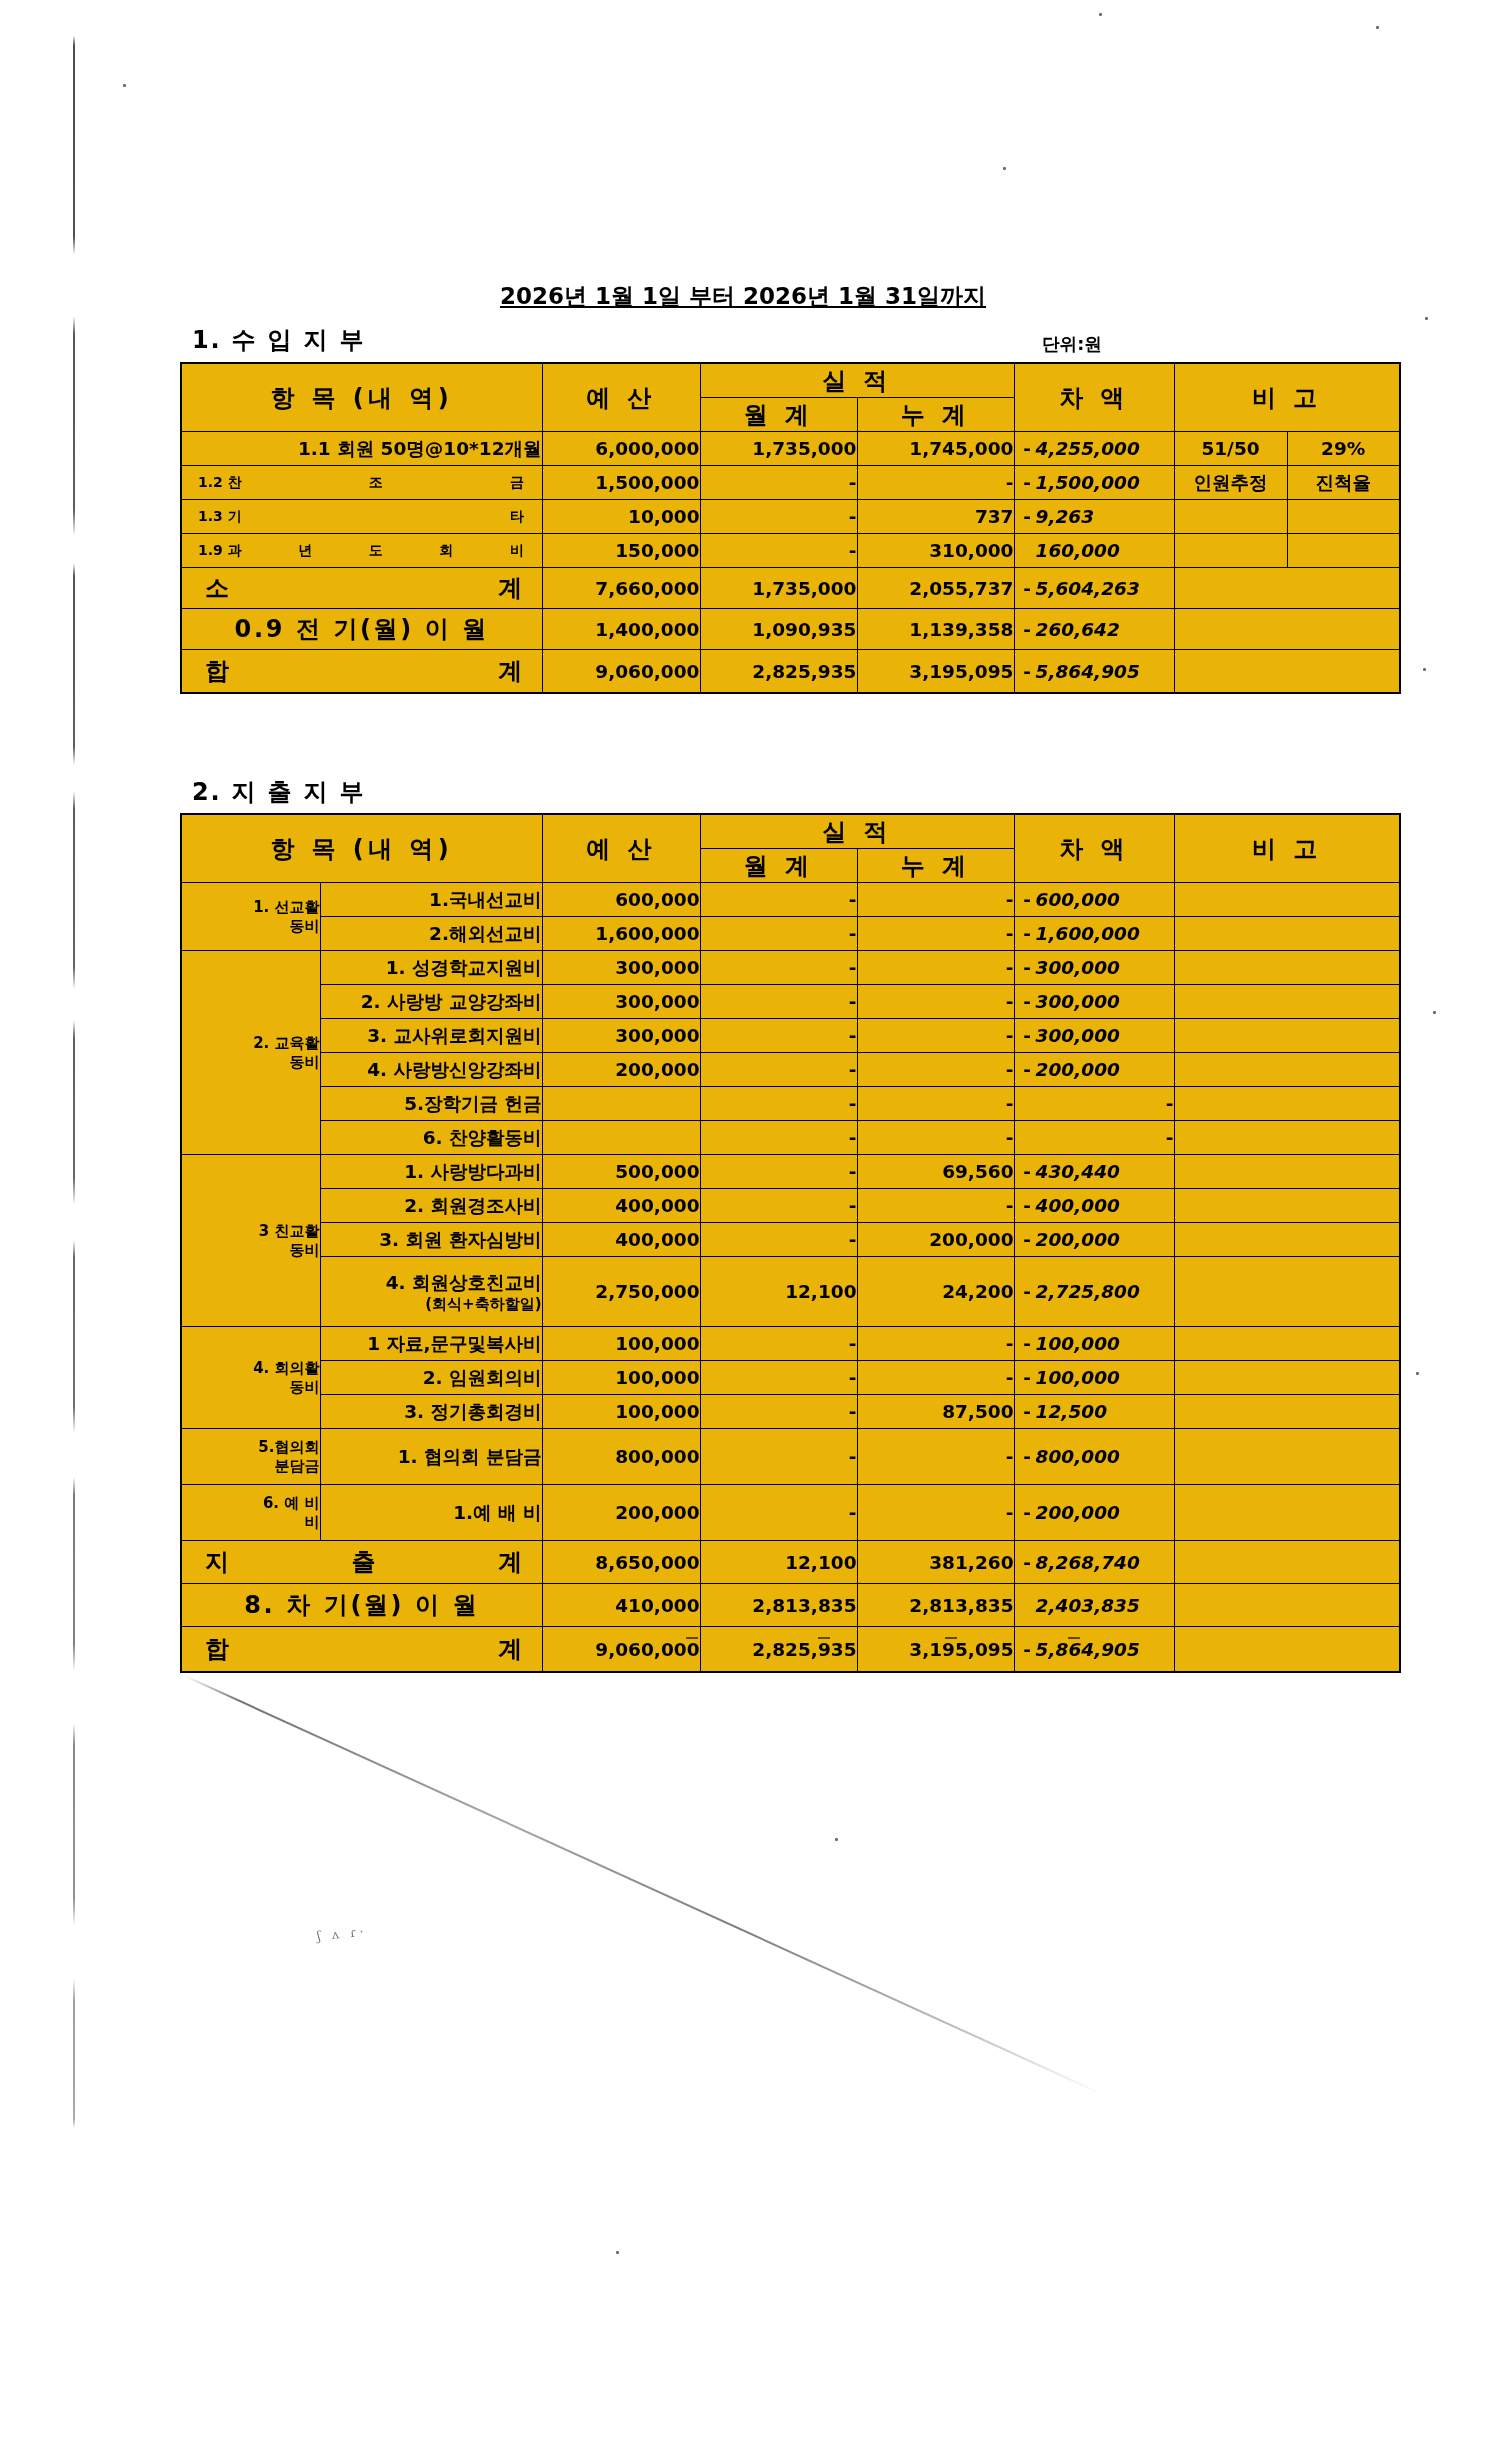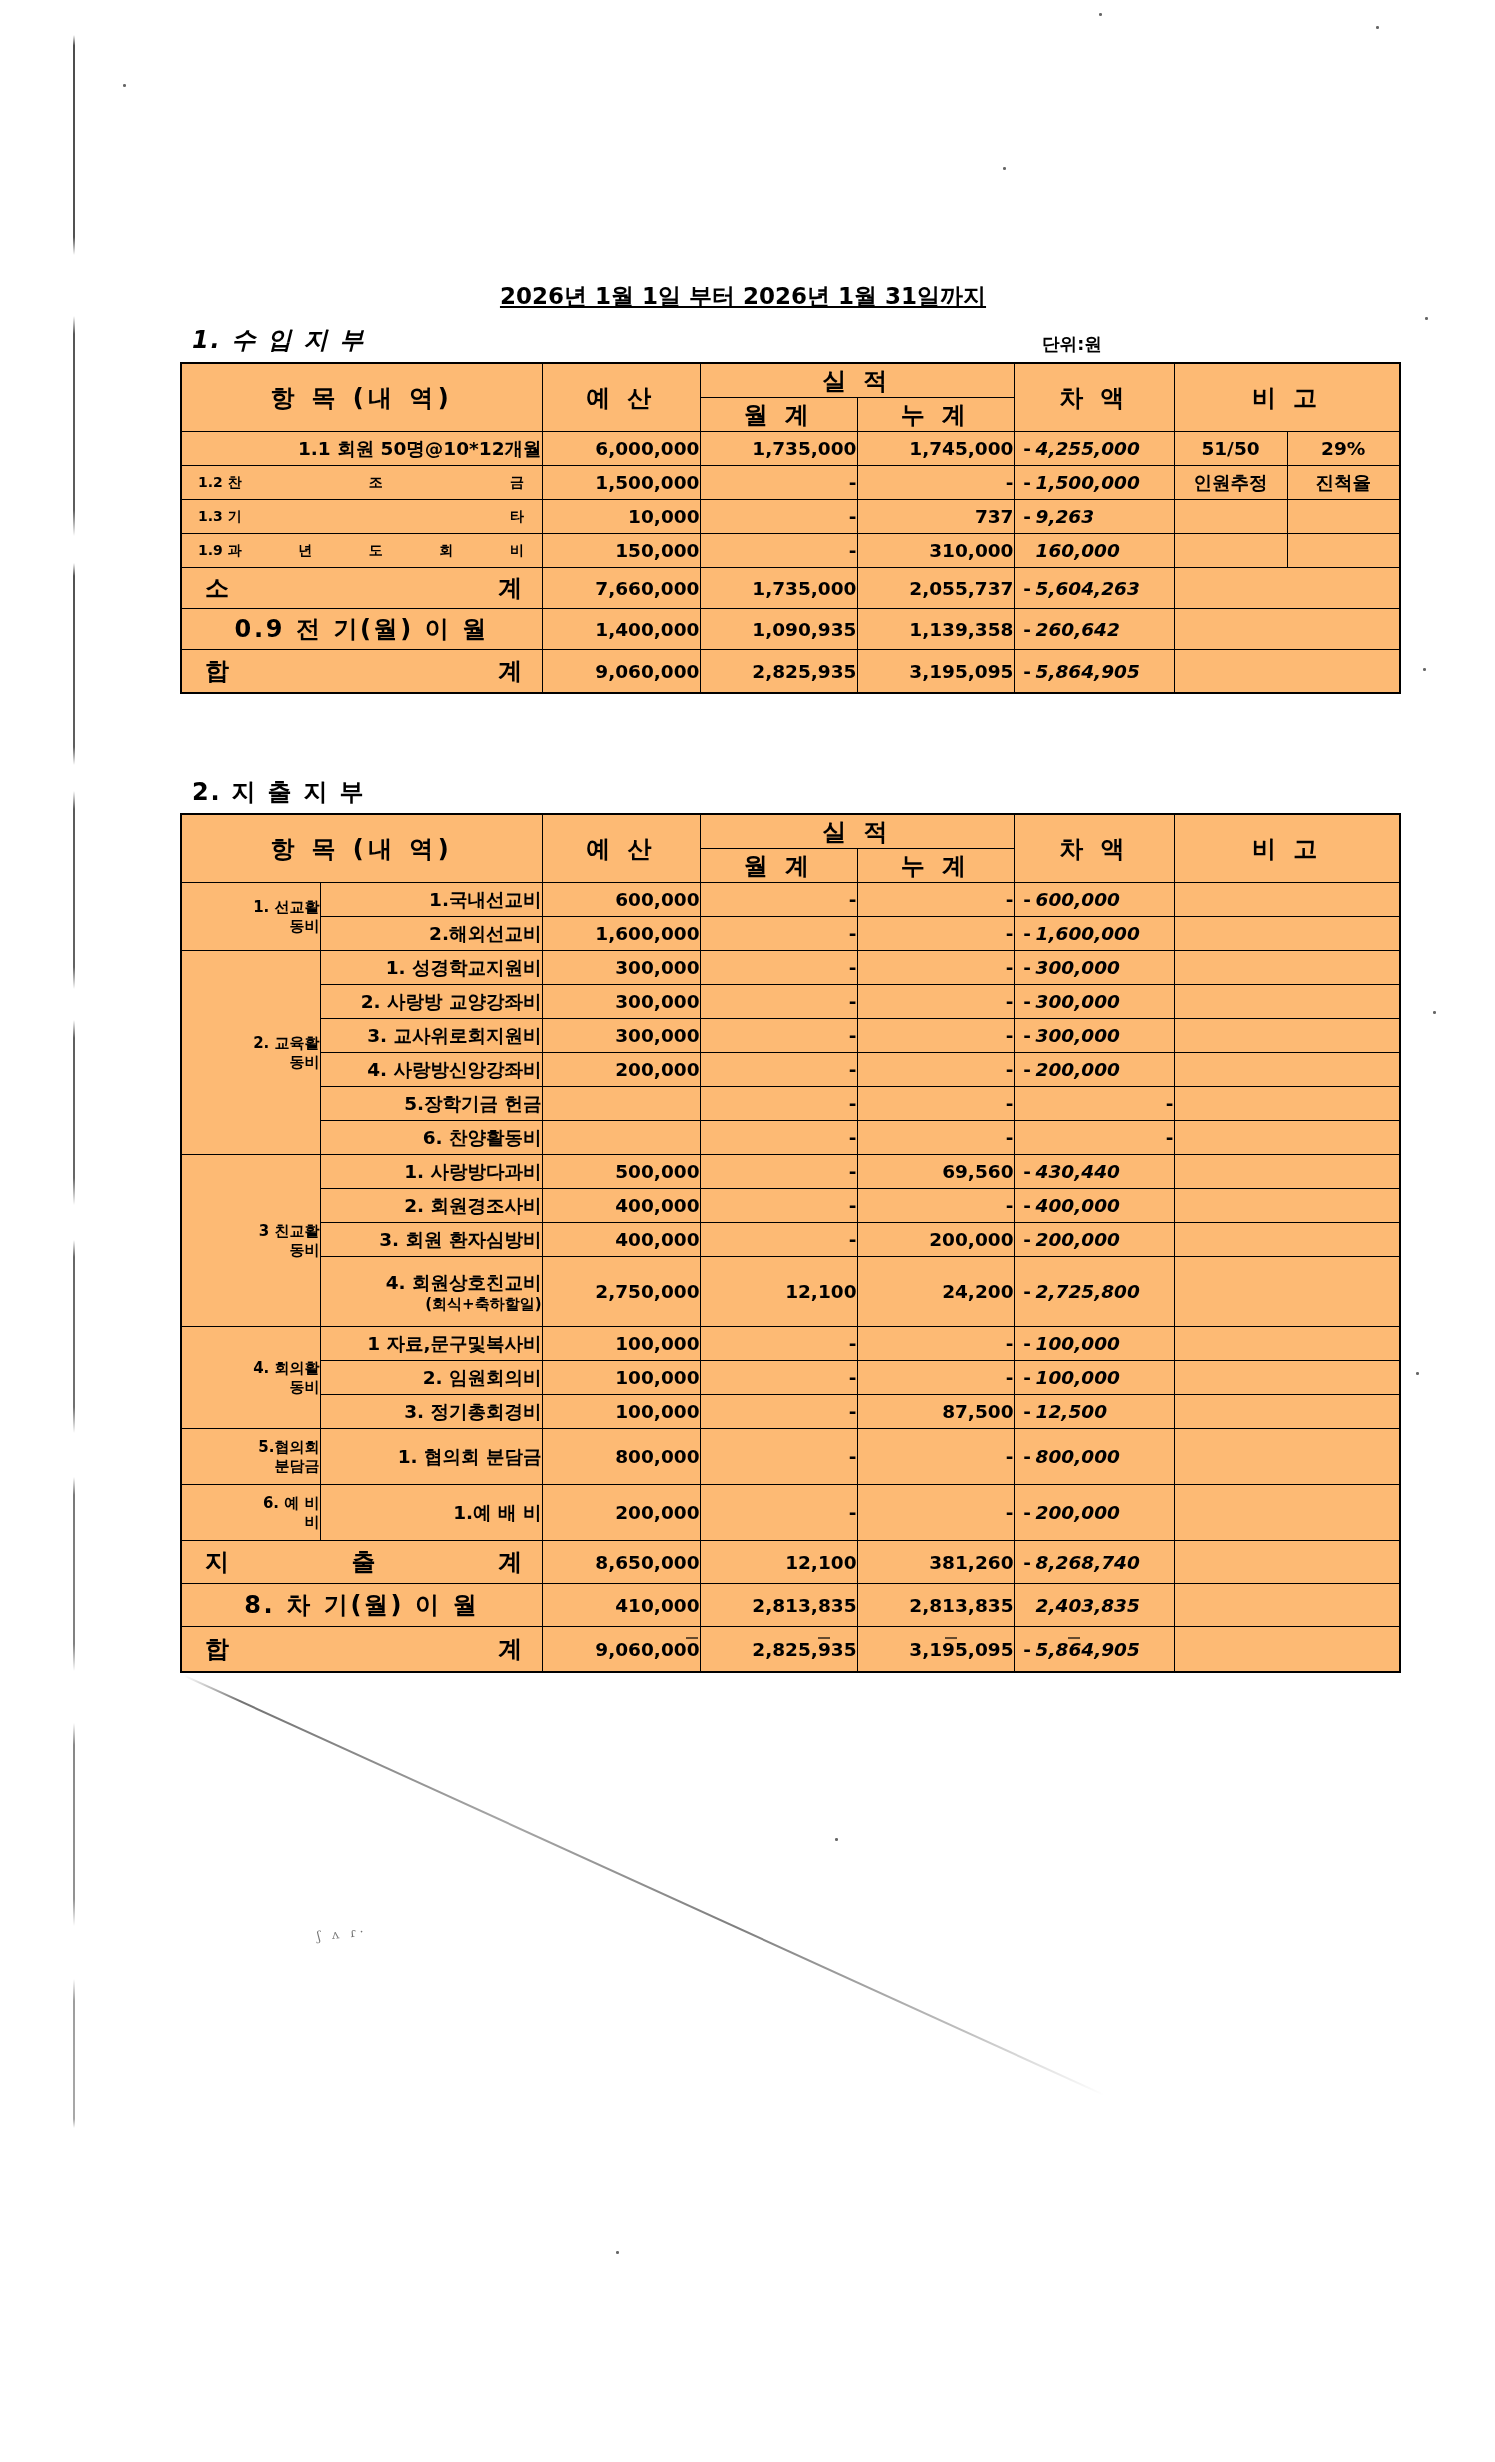--- a/index.html
+++ b/index.html
@@ -111,21 +111,21 @@
     font-weight: bold;
   }
 
   
   table.acct {
     position: absolute;
     border-collapse: collapse;
     table-layout: fixed;
     font-size: 18.5px;
     font-weight: bold;
-    background: #fdba74;
+    background: #eab308;
   }
   table.acct td, table.acct th {
     border: 1.4px solid #000;
     padding: 0;
     height: 33px;
     vertical-align: middle;
     font-weight: bold;
   }
   table.acct th {
     font-size: 24px;
@@ -184,21 +184,21 @@
   <div class="scan-mark" style="left:1425px;top:317px;width:2.6px;height:2.6px;"></div>
   <div class="scan-mark" style="left:123px;top:84px;width:2.6px;height:2.6px;"></div>
   <div class="scan-mark" style="left:1423px;top:668px;width:2.6px;height:2.6px;"></div>
   <div class="scan-mark" style="left:1433px;top:1011px;width:2.6px;height:2.6px;"></div>
   <div class="scan-mark" style="left:1416px;top:1372px;width:2.6px;height:2.6px;"></div>
   <div class="scan-mark" style="left:616px;top:2251px;width:2.6px;height:2.6px;"></div>
   <div class="scan-mark" style="left:835px;top:1838px;width:2.6px;height:2.6px;"></div>
 
   <div class="doc-period">2026년 1월 1일 부터 2026년 1월 31일까지</div>
 
-  <div class="section-label" style="left:192px; top:324px;font-style:italic;">1. 수 입 지 부</div>
+  <div class="section-label" style="left:192px; top:324px;">1. 수 입 지 부</div>
   <div class="unit-label" style="left:1042px; top:332px;">단위:원</div>
 
   <table class="acct tbl-outer" style="left:180px; top:362px; width:1218px;">
     <colgroup>
       <col style="width:361px">
       <col style="width:158px">
       <col style="width:157px">
       <col style="width:157px">
       <col style="width:160px">
       <col style="width:113px">

